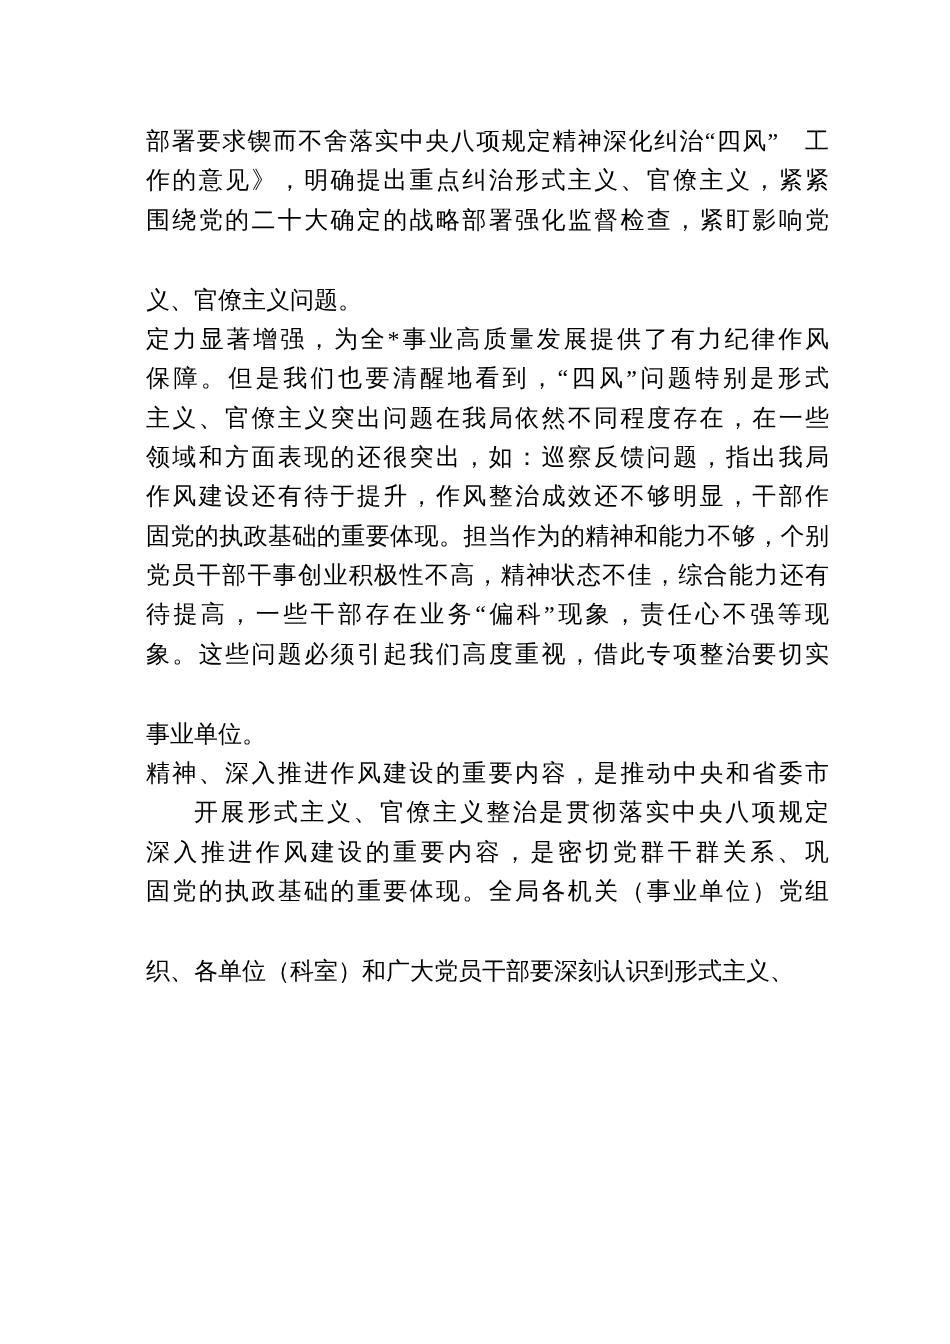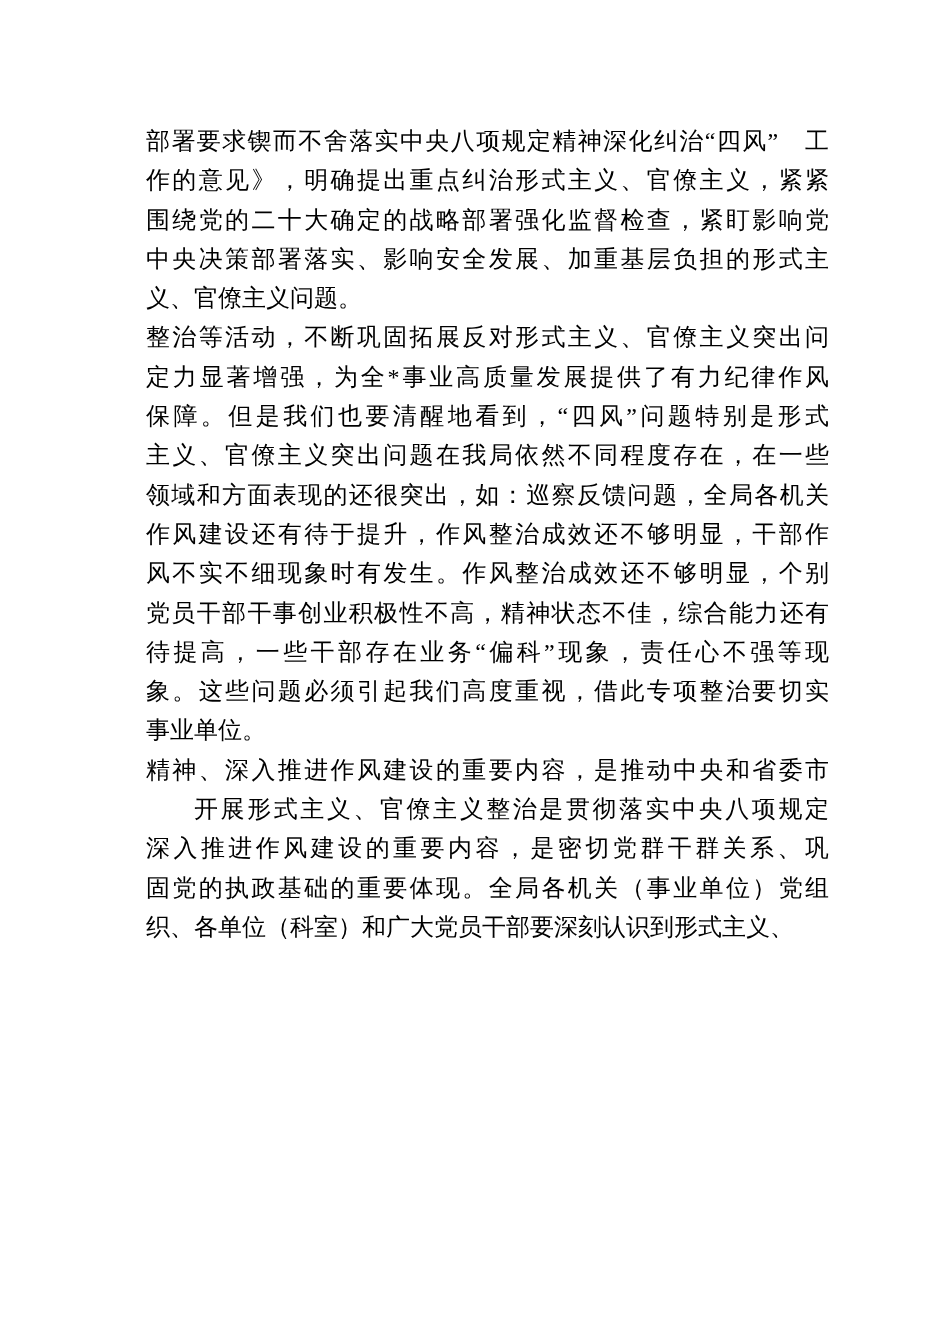--- a/index.html
+++ b/index.html
@@ -29,47 +29,46 @@
     padding: 0;
   }
   .line {
     text-align: justify;
     text-align-last: justify;
     min-height: 39.3px;
   }
   .line.para-end {
     text-align: left;
     text-align-last: left;
+    margin-top: 41px;
   }
   .line.first-indent {
     text-indent: 48px;
   }
 </style>
 </head>
 <body>
 
 <div class="page">
   <div class="text-block">
 
     <div class="para">
       <div class="line">部署要求锲而不舍落实中央八项规定精神深化纠治“四风”　工</div>
       <div class="line">作的意见》，明确提出重点纠治形式主义、官僚主义，紧紧</div>
       <div class="line">围绕党的二十大确定的战略部署强化监督检查，紧盯影响党</div>
-      <div class="line">中央决策部署落实、影响安全发展、加重基层负担的形式主</div>
       <div class="line para-end">义、官僚主义问题。</div>
     </div>
 
     <div class="para">
-      <div class="line">整治等活动，不断巩固拓展反对形式主义、官僚主义突出问</div>
       <div class="line">定力显著增强，为全*事业高质量发展提供了有力纪律作风</div>
       <div class="line">保障。但是我们也要清醒地看到，“四风”问题特别是形式</div>
       <div class="line">主义、官僚主义突出问题在我局依然不同程度存在，在一些</div>
-      <div class="line">领域和方面表现的还很突出，如：巡察反馈问题，全局各机关</div>
+      <div class="line">领域和方面表现的还很突出，如：巡察反馈问题，指出我局</div>
       <div class="line">作风建设还有待于提升，作风整治成效还不够明显，干部作</div>
-      <div class="line">风不实不细现象时有发生。作风整治成效还不够明显，个别</div>
+      <div class="line">固党的执政基础的重要体现。担当作为的精神和能力不够，个别</div>
       <div class="line">党员干部干事创业积极性不高，精神状态不佳，综合能力还有</div>
       <div class="line">待提高，一些干部存在业务“偏科”现象，责任心不强等现</div>
       <div class="line">象。这些问题必须引起我们高度重视，借此专项整治要切实</div>
       <div class="line para-end">事业单位。</div>
     </div>
 
     <div class="para">
       <div class="line">精神、深入推进作风建设的重要内容，是推动中央和省委市</div>
       <div class="line first-indent">开展形式主义、官僚主义整治是贯彻落实中央八项规定</div>
       <div class="line">深入推进作风建设的重要内容，是密切党群干群关系、巩</div>

